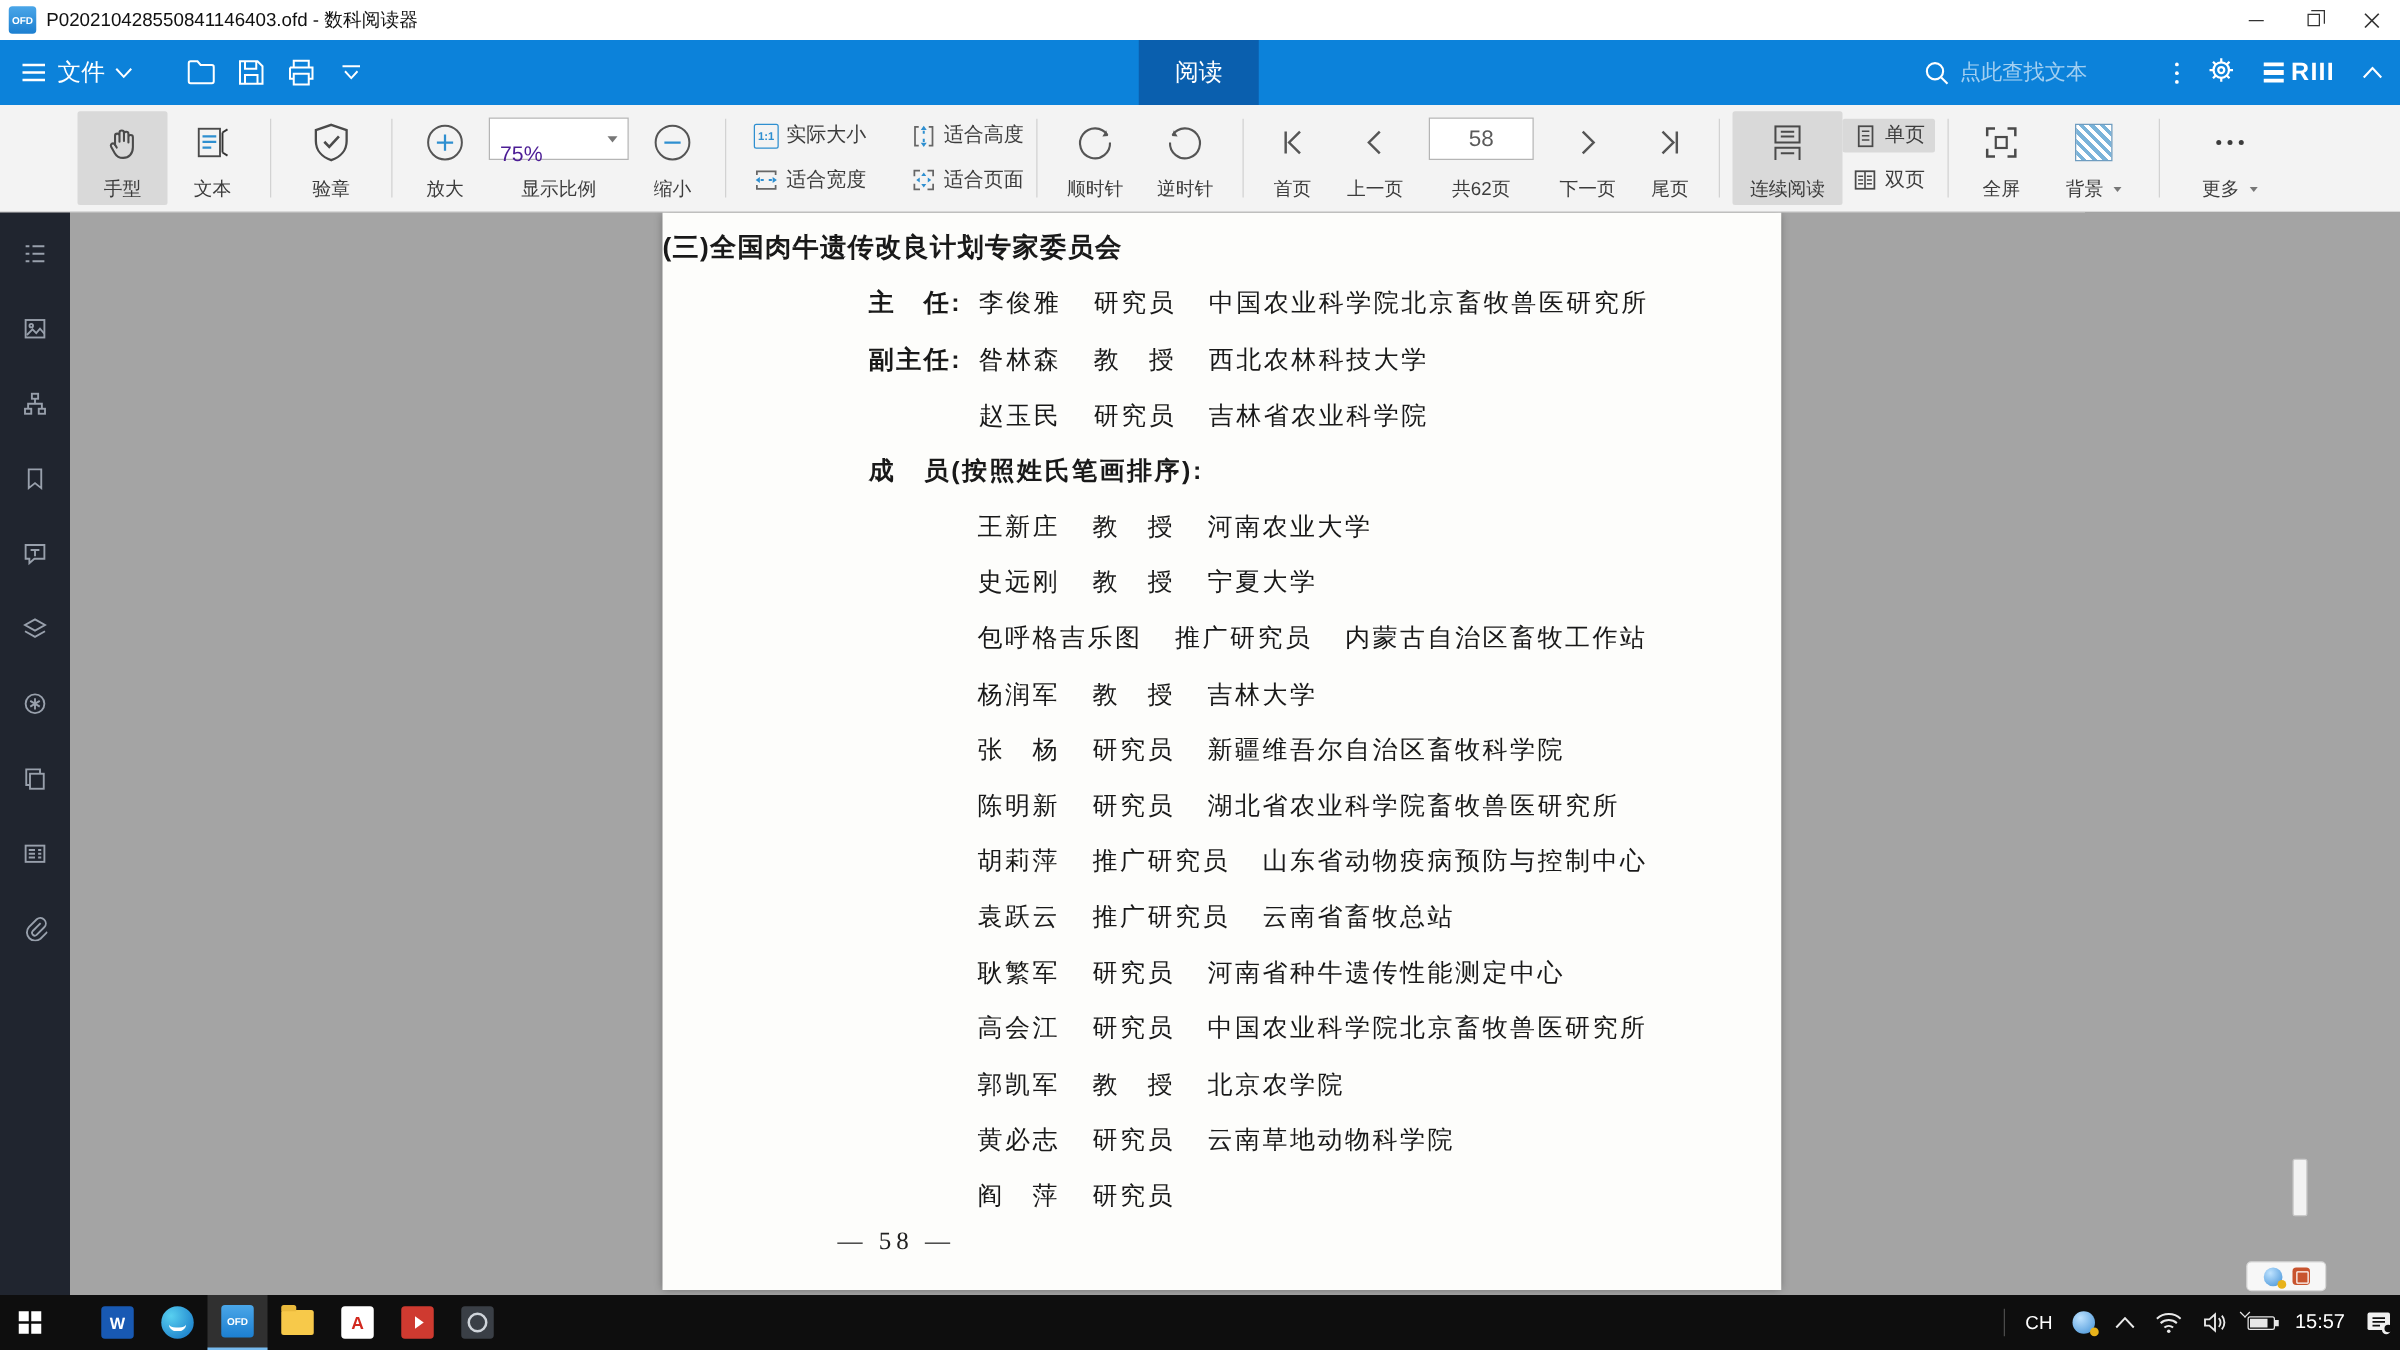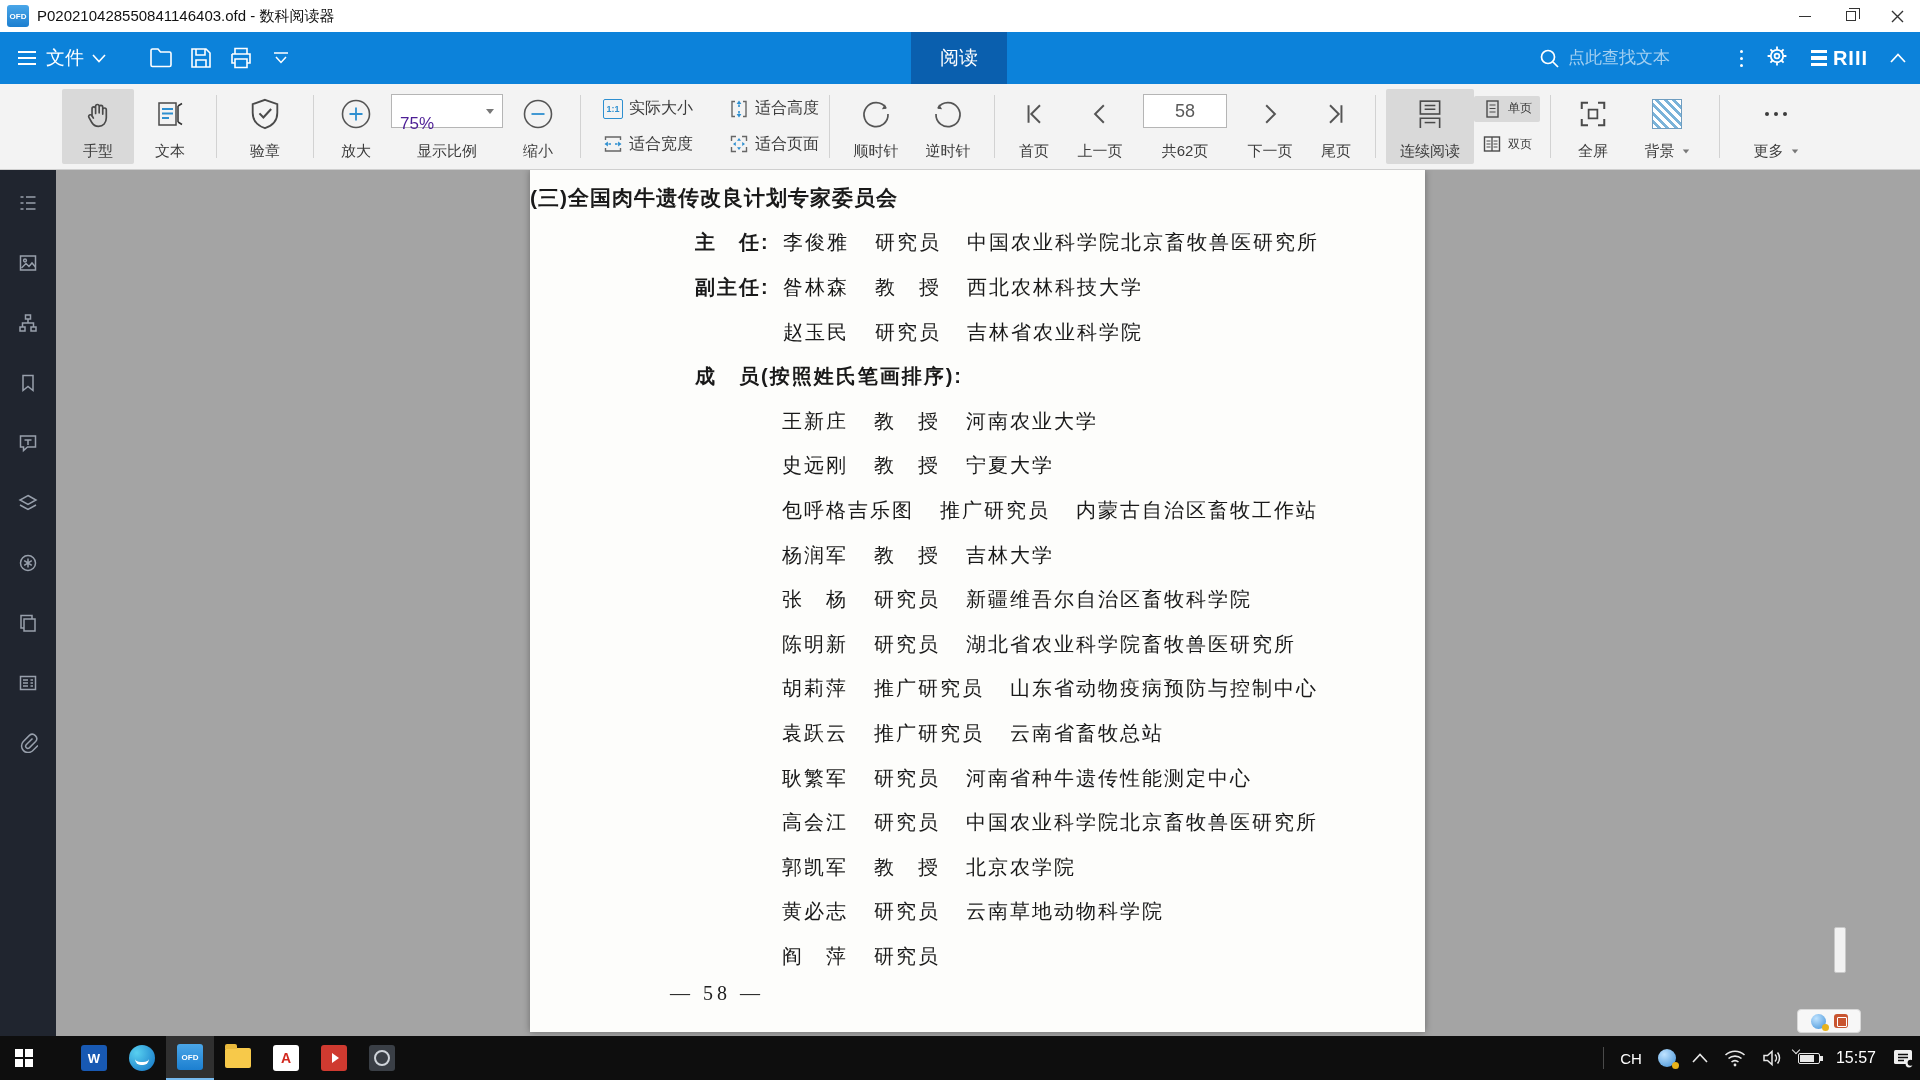--- a/index.html
+++ b/index.html
@@ -67,21 +67,21 @@
   .fit-item .tb-label { font-size:16px; }
   .icon-1to1 { width:20px; height:20px; border:1.6px solid #2e8fd0; border-radius:2px; color:#2e8fd0;
                font-size:9px; font-weight:bold; display:flex; align-items:center; justify-content:center; }
   .nav-group { display:flex; align-items:stretch; gap:4px; }
   .pagecol { width:96px; display:flex; flex-direction:column; align-items:center;
              justify-content:space-between; padding:5px 0 3px; }
   .page-input { width:84px; height:34px; border:1px solid #b5b5b5; background:#fff; text-align:center;
                 font-size:18px; color:#5a5a5a; outline:none; font-family:inherit; }
   .mini-col { display:flex; flex-direction:column; justify-content:space-around; padding:2px 0; }
   .mini-btn { display:flex; align-items:center; gap:6px; padding:3px 8px; border-radius:2px; }
-  .mini-btn .tb-label { font-size:12px; }
+  .mini-btn .tb-label { font-size:16px; }
   .bg-swatch { width:30px; height:30px; border:1px solid #6f9dc0;
                background:repeating-linear-gradient(45deg,#ffffff 0 3px,#7ab3d9 3px 6px); }
   .more-dots { display:flex; gap:5px; align-items:center; height:40px; }
   .more-dots i { width:4px; height:4px; border-radius:50%; background:#3c3c3c; }
   .with-caret { display:flex; align-items:center; gap:7px; }
 
   
   .main { position:absolute; left:0; top:170px; width:1920px; height:866px; display:flex; }
   .sidebar { width:56px; height:100%; background:#20252f; display:flex; flex-direction:column;
              align-items:center; padding-top:16px; gap:26px; }

